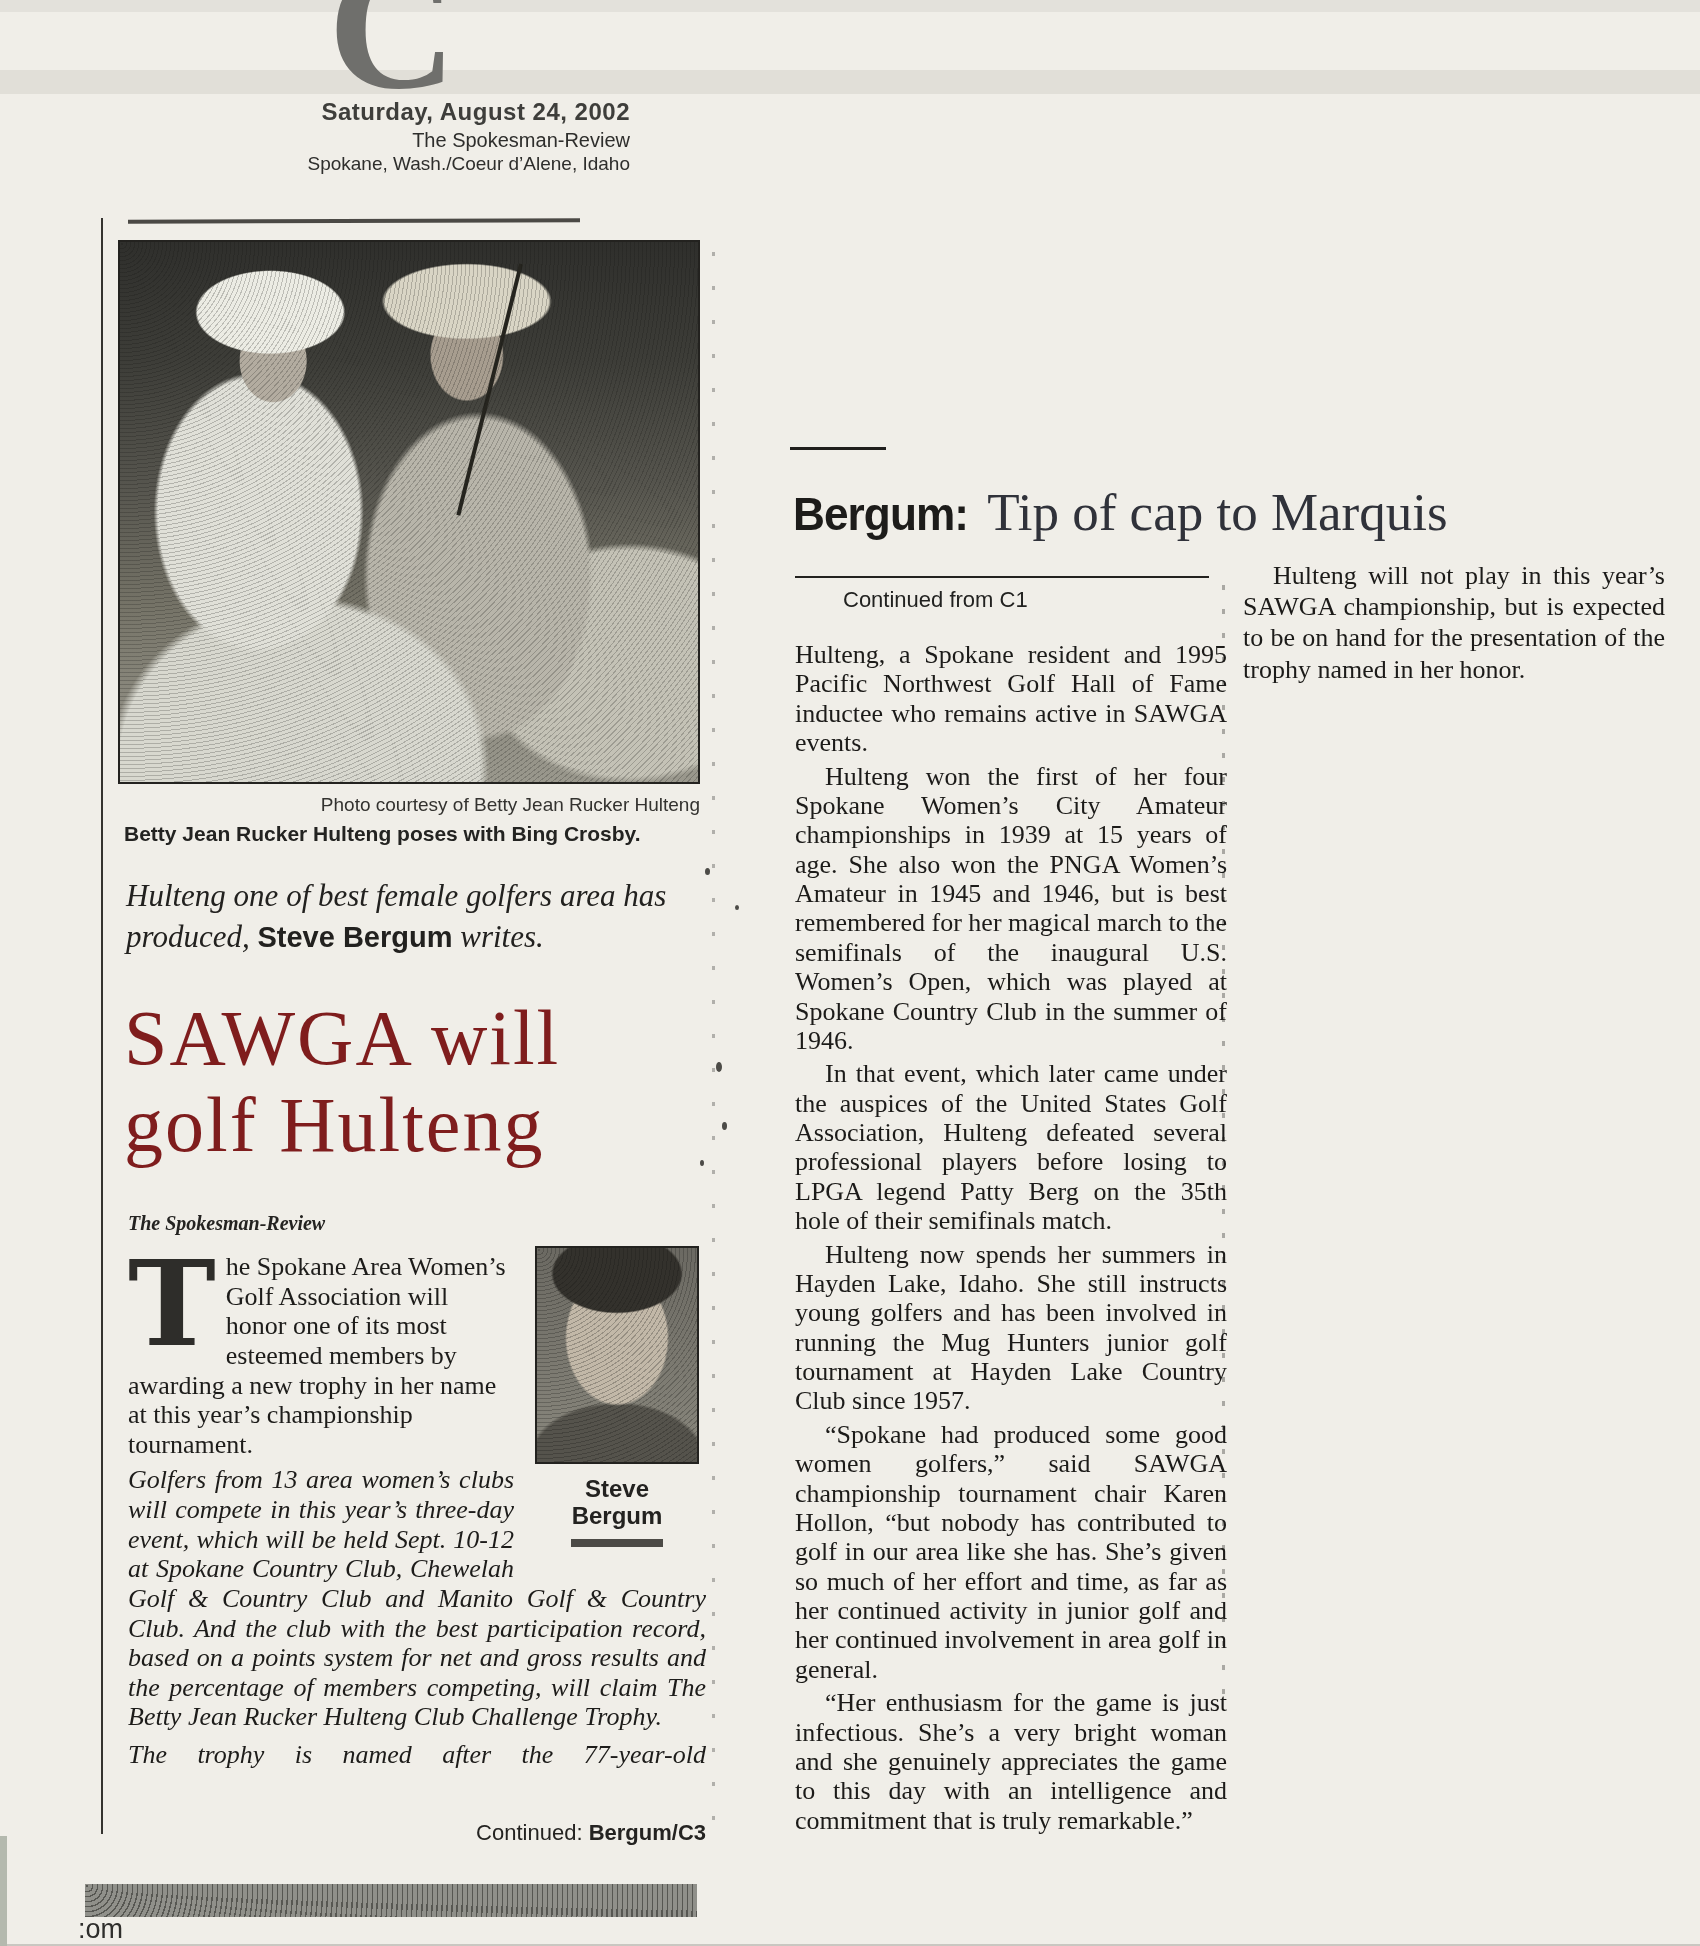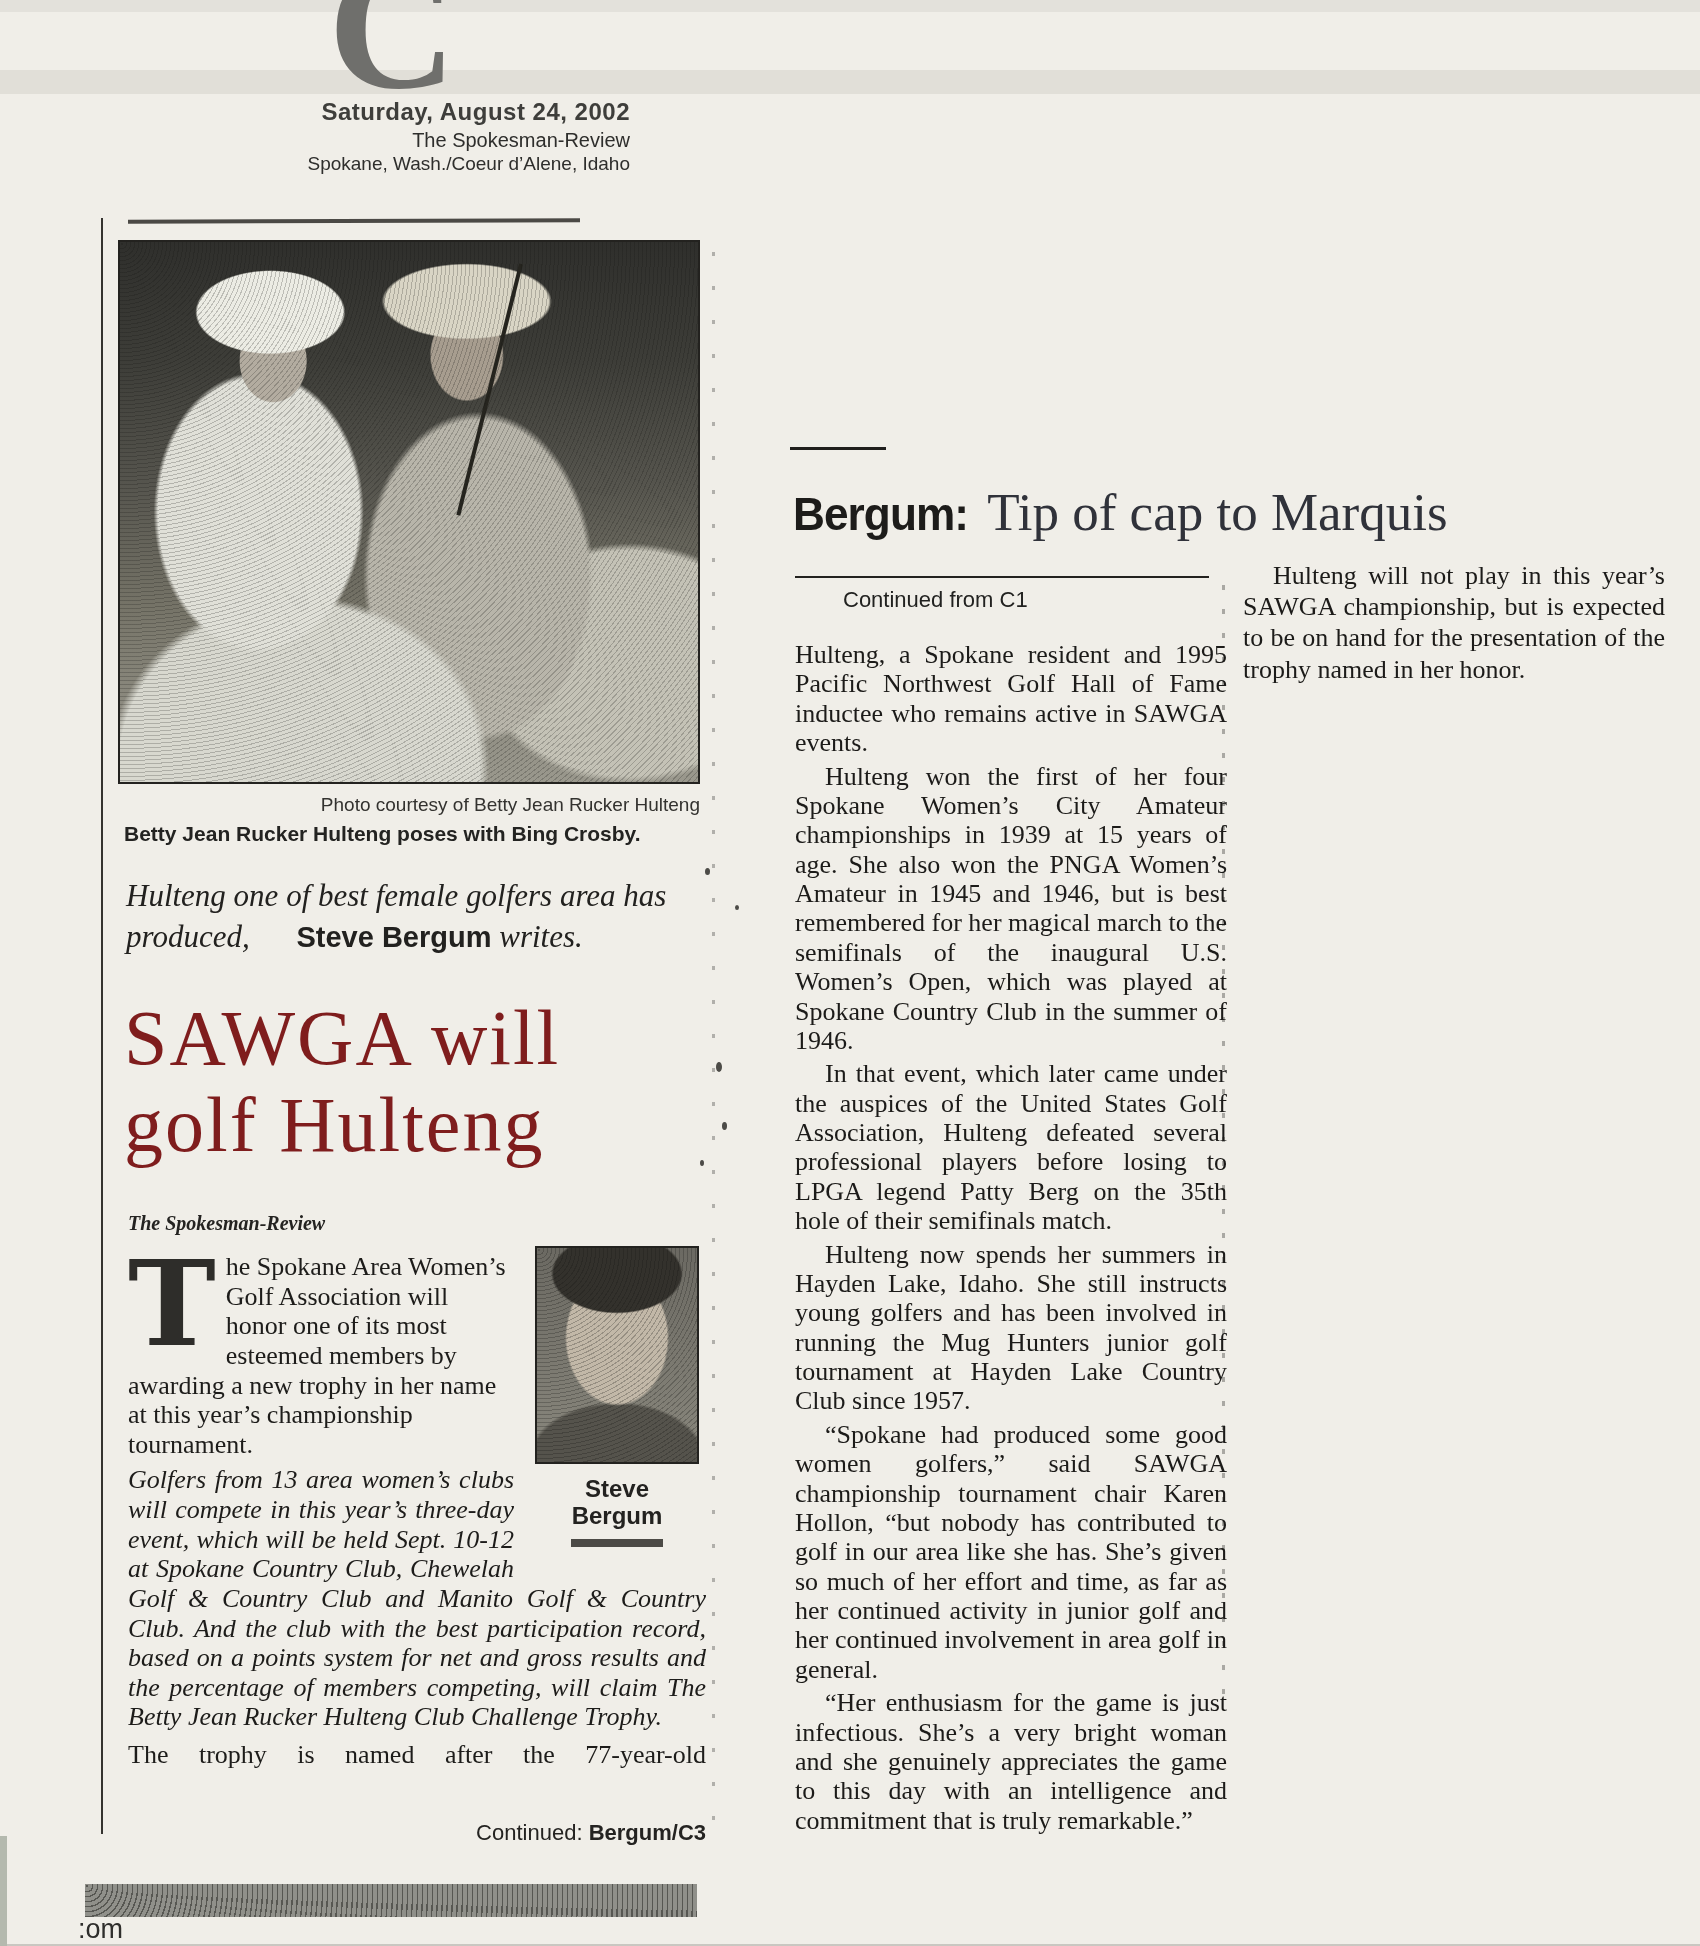--- a/index.html
+++ b/index.html
@@ -50,31 +50,31 @@
   .golf-club{position:absolute;left:69%;top:4%;width:4px;height:48%;background:#26251f;
       transform:rotate(14deg);transform-origin:top;}
 
   .photo-credit{position:absolute;left:118px;top:794px;width:582px;text-align:right;
       font-family:"Liberation Sans",sans-serif;font-size:19px;color:#33322f;}
   .photo-caption{position:absolute;left:124px;top:822px;font-family:"Liberation Sans",sans-serif;
       font-weight:bold;font-size:21px;color:#232321;}
 
   .deck{position:absolute;left:126px;top:876px;width:590px;font-style:italic;
       font-size:31px;line-height:1.32;color:#22211f;}
-  .deck .author{font-style:normal;font-family:"Liberation Sans",sans-serif;font-weight:bold;font-size:29px;margin-left:39px;}
+  .deck .author{font-style:normal;font-family:"Liberation Sans",sans-serif;font-weight:bold;font-size:29px;}
 
   .headline-left{position:absolute;left:124px;top:994px;font-size:78px;line-height:1.12;
       letter-spacing:2px;color:#7f1d1d;}
   .byline{position:absolute;left:128px;top:1212px;font-style:italic;font-weight:bold;
       font-size:20px;color:#242321;}
 
   .body-left{position:absolute;left:128px;top:1252px;width:578px;font-size:26px;line-height:1.14;color:#1d1c1a;}
   .body-left p{margin:0 0 6px;}
   .body-left p.pj{text-align:justify;font-style:italic;}
-  .body-left p.pl{text-align:justify;text-align-last:justify;margin-top:8px;}
+  .body-left p.pl{text-align:justify;text-align-last:justify;margin-top:8px;font-style:italic;}
   .dropcap{float:left;font-family:"DejaVu Serif",serif;font-weight:bold;font-size:118px;
       line-height:.82;margin:4px 10px 0 0;color:#2e2d2a;}
   .mug-wrap{float:right;width:178px;margin:-6px 0 8px 14px;text-align:center;}
   .mug-photo{position:relative;width:164px;height:218px;margin:0 auto;border:2px solid #23221f;box-sizing:border-box;
     background:
       radial-gradient(ellipse 66px 40px at 50% 12%, #33312c 0 96%, transparent 100%),
       radial-gradient(ellipse 52px 68px at 50% 42%, #c2b8a8 0 96%, transparent 100%),
       radial-gradient(ellipse 26px 9px at 50% 60%, #4a443c 0 94%, transparent 100%),
       radial-gradient(ellipse 90px 60px at 50% 100%, #55534c 0 95%, transparent 100%),
       linear-gradient(180deg,#6b6962 0%,#7d7b72 60%,#8a887e 100%);

